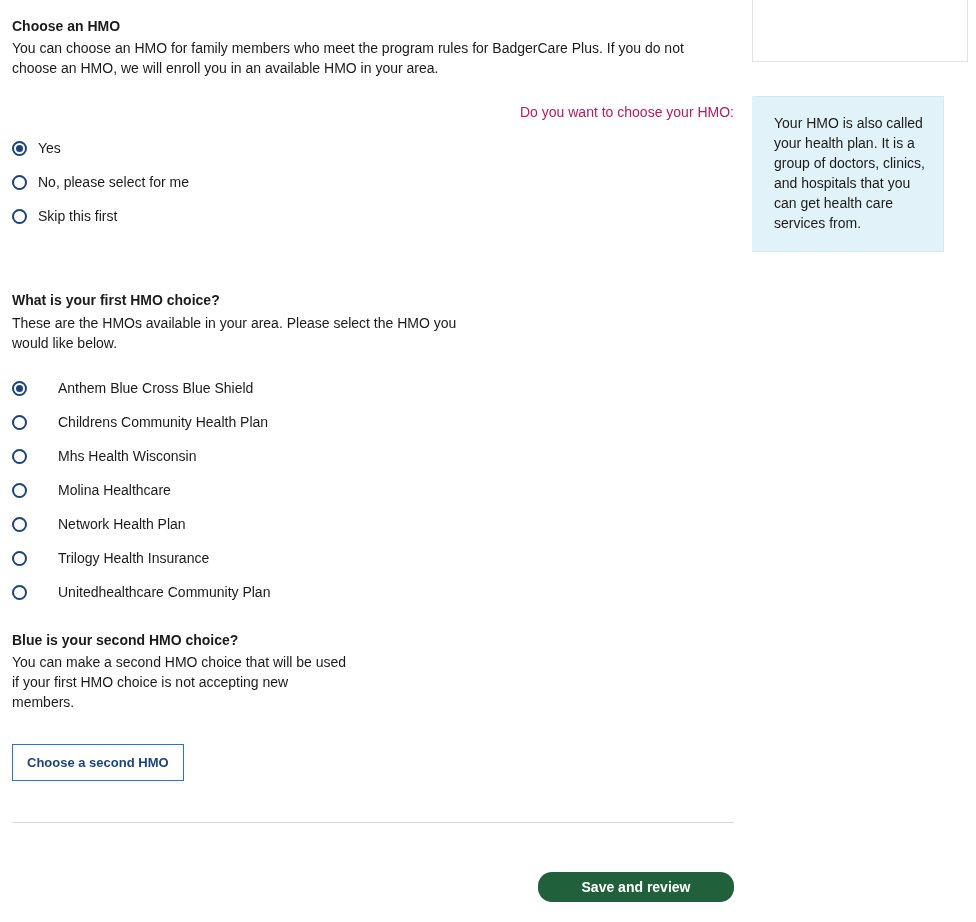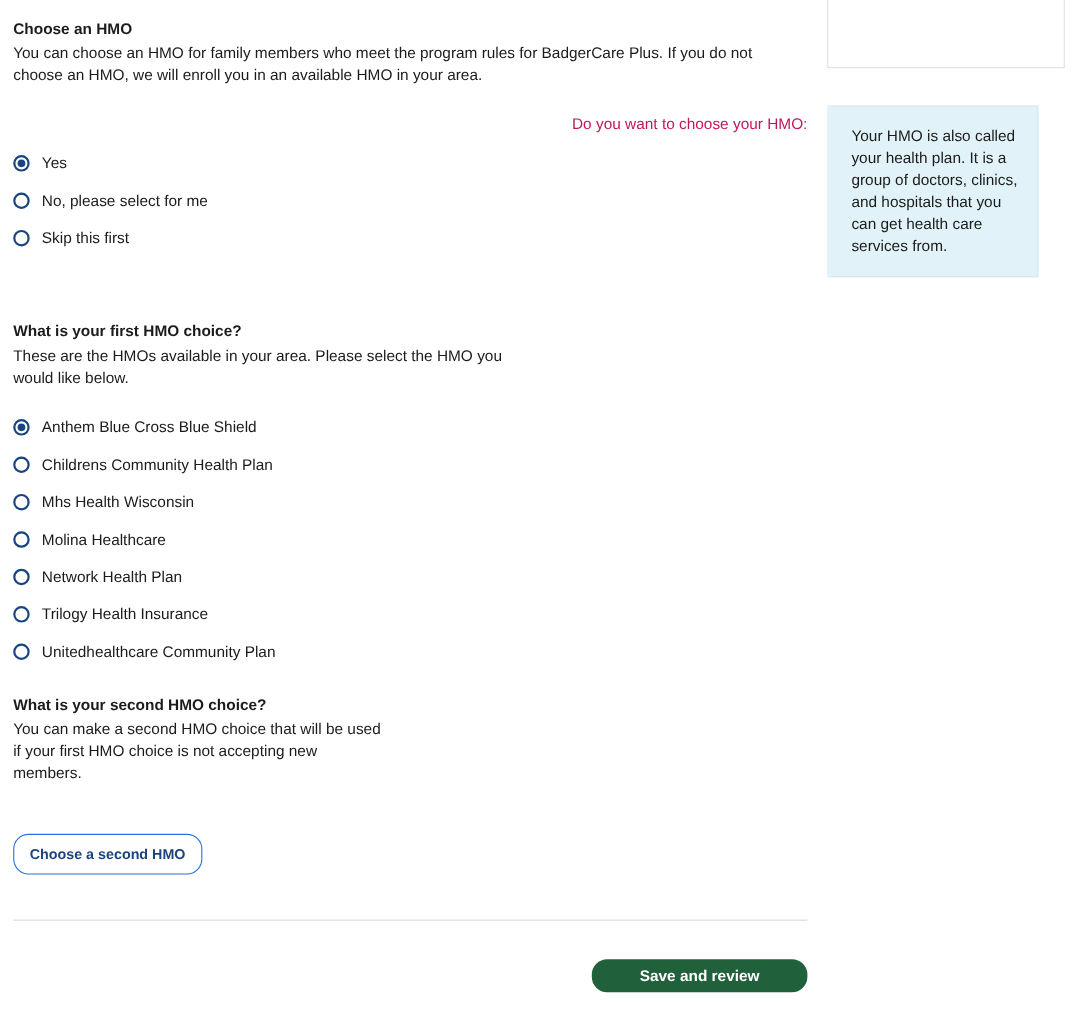--- a/index.html
+++ b/index.html
@@ -97,43 +97,44 @@
     line-height: 20px;
     color: #1b1b1b;
     margin-top: 4px;
     max-width: 480px;
   }
   .hmo-list {
     margin-top: 22px;
   }
   .hmo-list .radio-row {
     margin-bottom: 8px;
+    gap: 20px;
   }
 
   
   .second-block {
     margin-top: 26px;
   }
   .second-sub {
     font-size: 14px;
     line-height: 20px;
     color: #1b1b1b;
     margin-top: 3px;
     max-width: 340px;
   }
   .outline-btn {
-    margin-top: 32px;
+    margin-top: 18px;
     display: inline-block;
     border: 1px solid #2672de;
     background: #ffffff;
     color: #1a4480;
     font-weight: bold;
     font-size: 13px;
     padding: 10px 14px;
-    border-radius: 14px;
+    border-radius: 0;
     cursor: pointer;
     font-family: "Liberation Sans", sans-serif;
   }
 
   .divider {
     border: none;
     border-top: 1px solid #d6d7d9;
     margin: 41px 0 0 0;
     width: 722px;
   }
@@ -252,21 +253,21 @@
         <span class="radio-label">Trilogy Health Insurance</span>
       </div>
       <div class="radio-row">
         <span class="radio"></span>
         <span class="radio-label">Unitedhealthcare Community Plan</span>
       </div>
     </div>
   </div>
 
   <div class="second-block">
-    <div class="section-heading" style="margin-top:0">What is your second HMO choice?</div>
+    <div class="section-heading" style="margin-top:0">Blue is your second HMO choice?</div>
     <p class="second-sub">You can make a second HMO choice that will be used if your first HMO choice is not accepting new members.</p>
     <button class="outline-btn">Choose a second HMO</button>
   </div>
 
   <hr class="divider">
 </div>
 
 <div class="footer-area">
   <button class="primary-btn">Save and review</button>
 </div>

